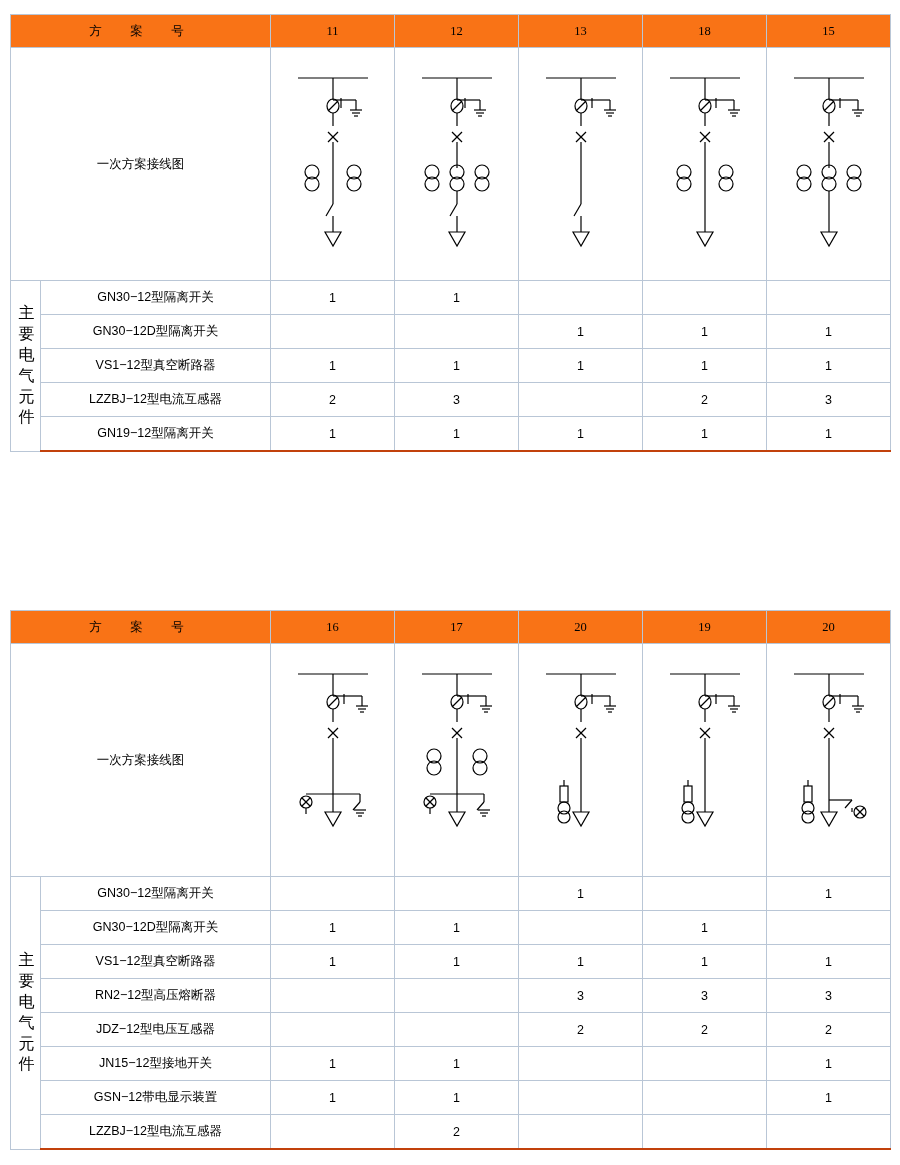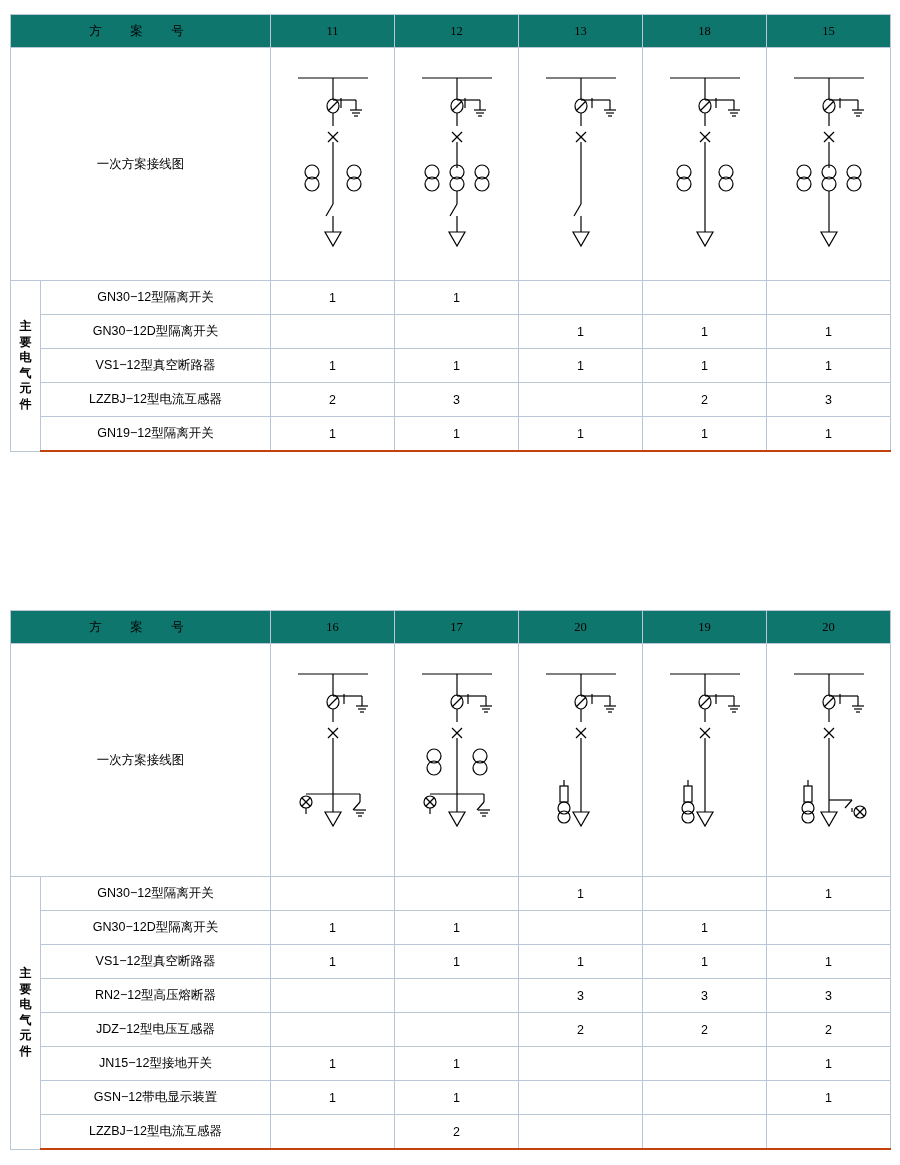--- a/index.html
+++ b/index.html
@@ -32,21 +32,21 @@
   }
   table.scheme td, table.scheme th {
     border: 1px solid #b9c6d6;
     padding: 0;
     font-weight: normal;
     font-size: 12.5px;
     text-align: center;
     vertical-align: middle;
   }
   .hdr-row td {
-    background: #0f766e;
+    background: #f97316;
     height: 32px;
     border-top: 2px solid #1f4e86;
     border-bottom: 1px solid #9bb0c9;
   }
   .hdr-title {
     letter-spacing: 8px;
     font-size: 13px;
     padding-left: 10px;
   }
   .hdr-num {
@@ -65,22 +65,21 @@
     font-size: 12.5px;
     line-height: 1.25;
     writing-mode: horizontal-tb;
   }
   .comp-label-inner {
     display: block;
     width: 14px;
     margin: 0 auto;
     word-break: break-all;
     line-height: 1.3;
-    font-size: 12px;
-    font-weight: bold;
+    font-size: 16px;
   }
   .comp-name {
     text-align: left;
     padding-left: 14px;
     font-size: 12.5px;
     height: 33px;
   }
   .comp-val {
     font-size: 12.5px;
     height: 33px;

